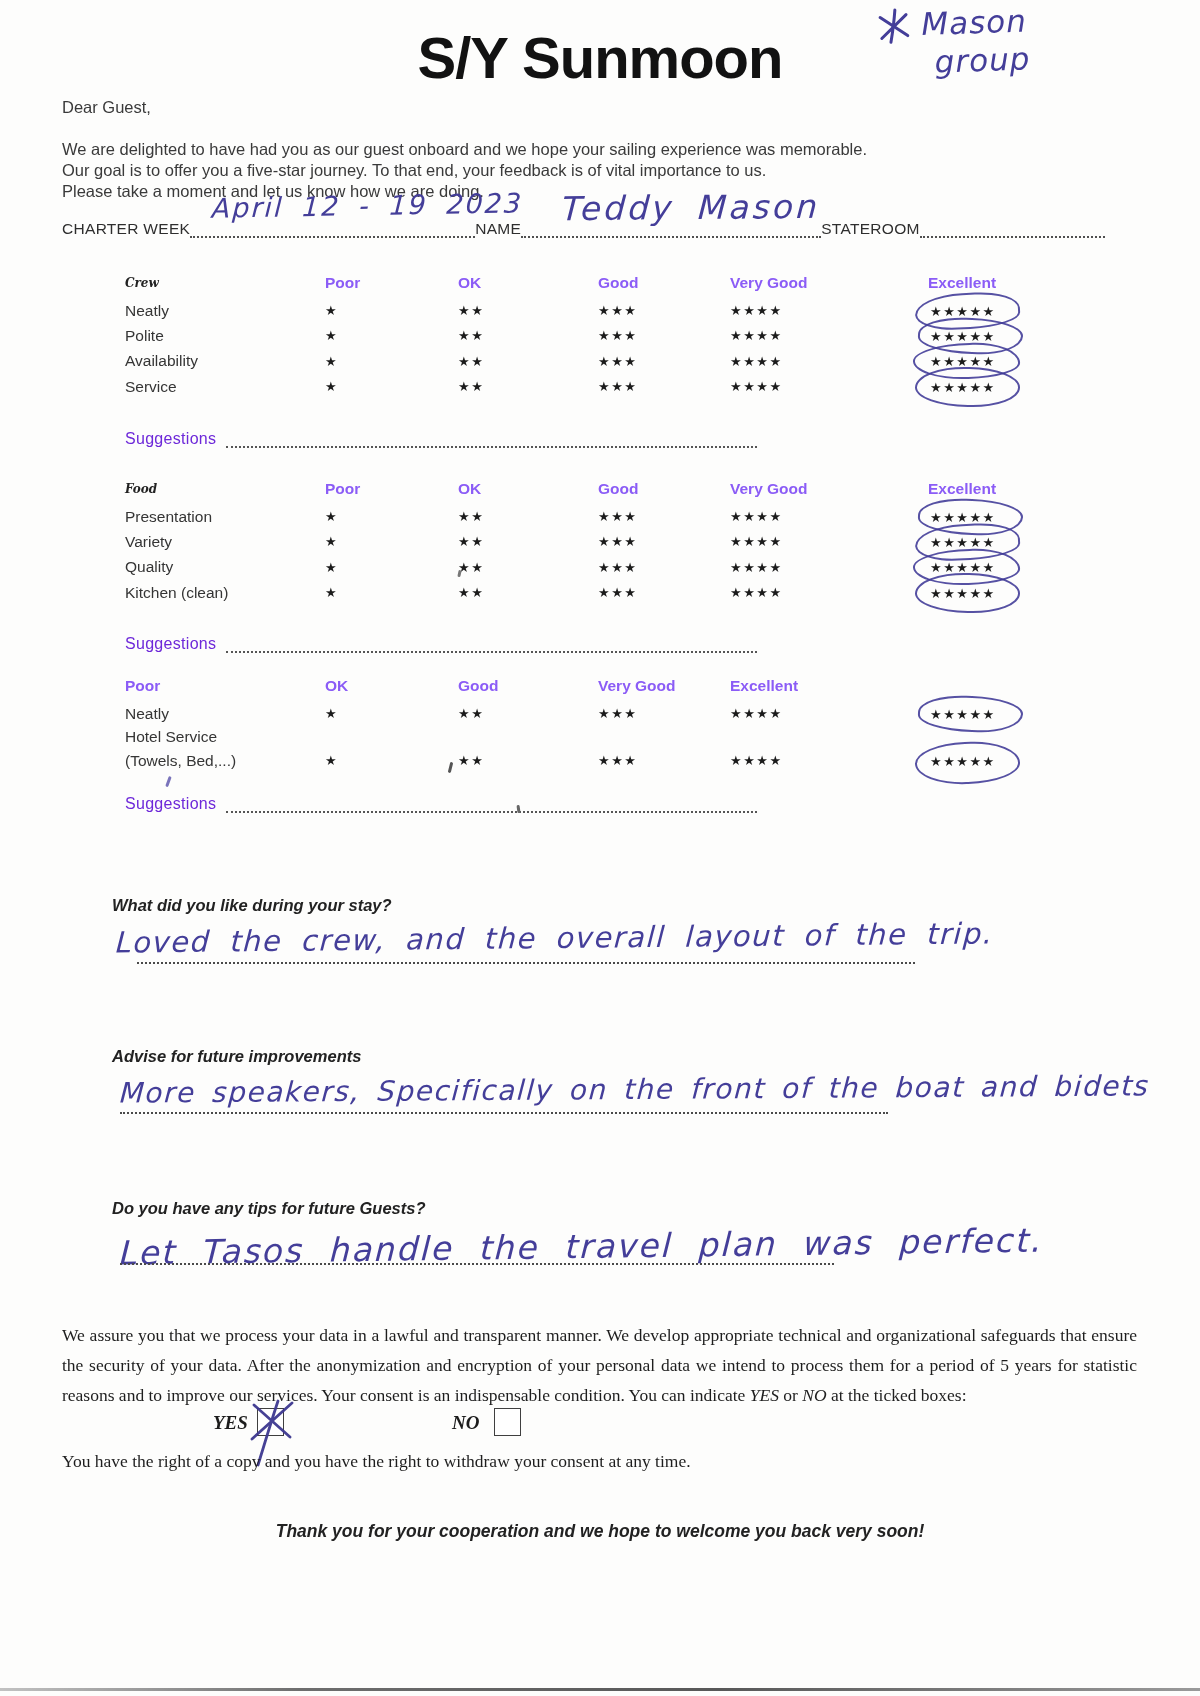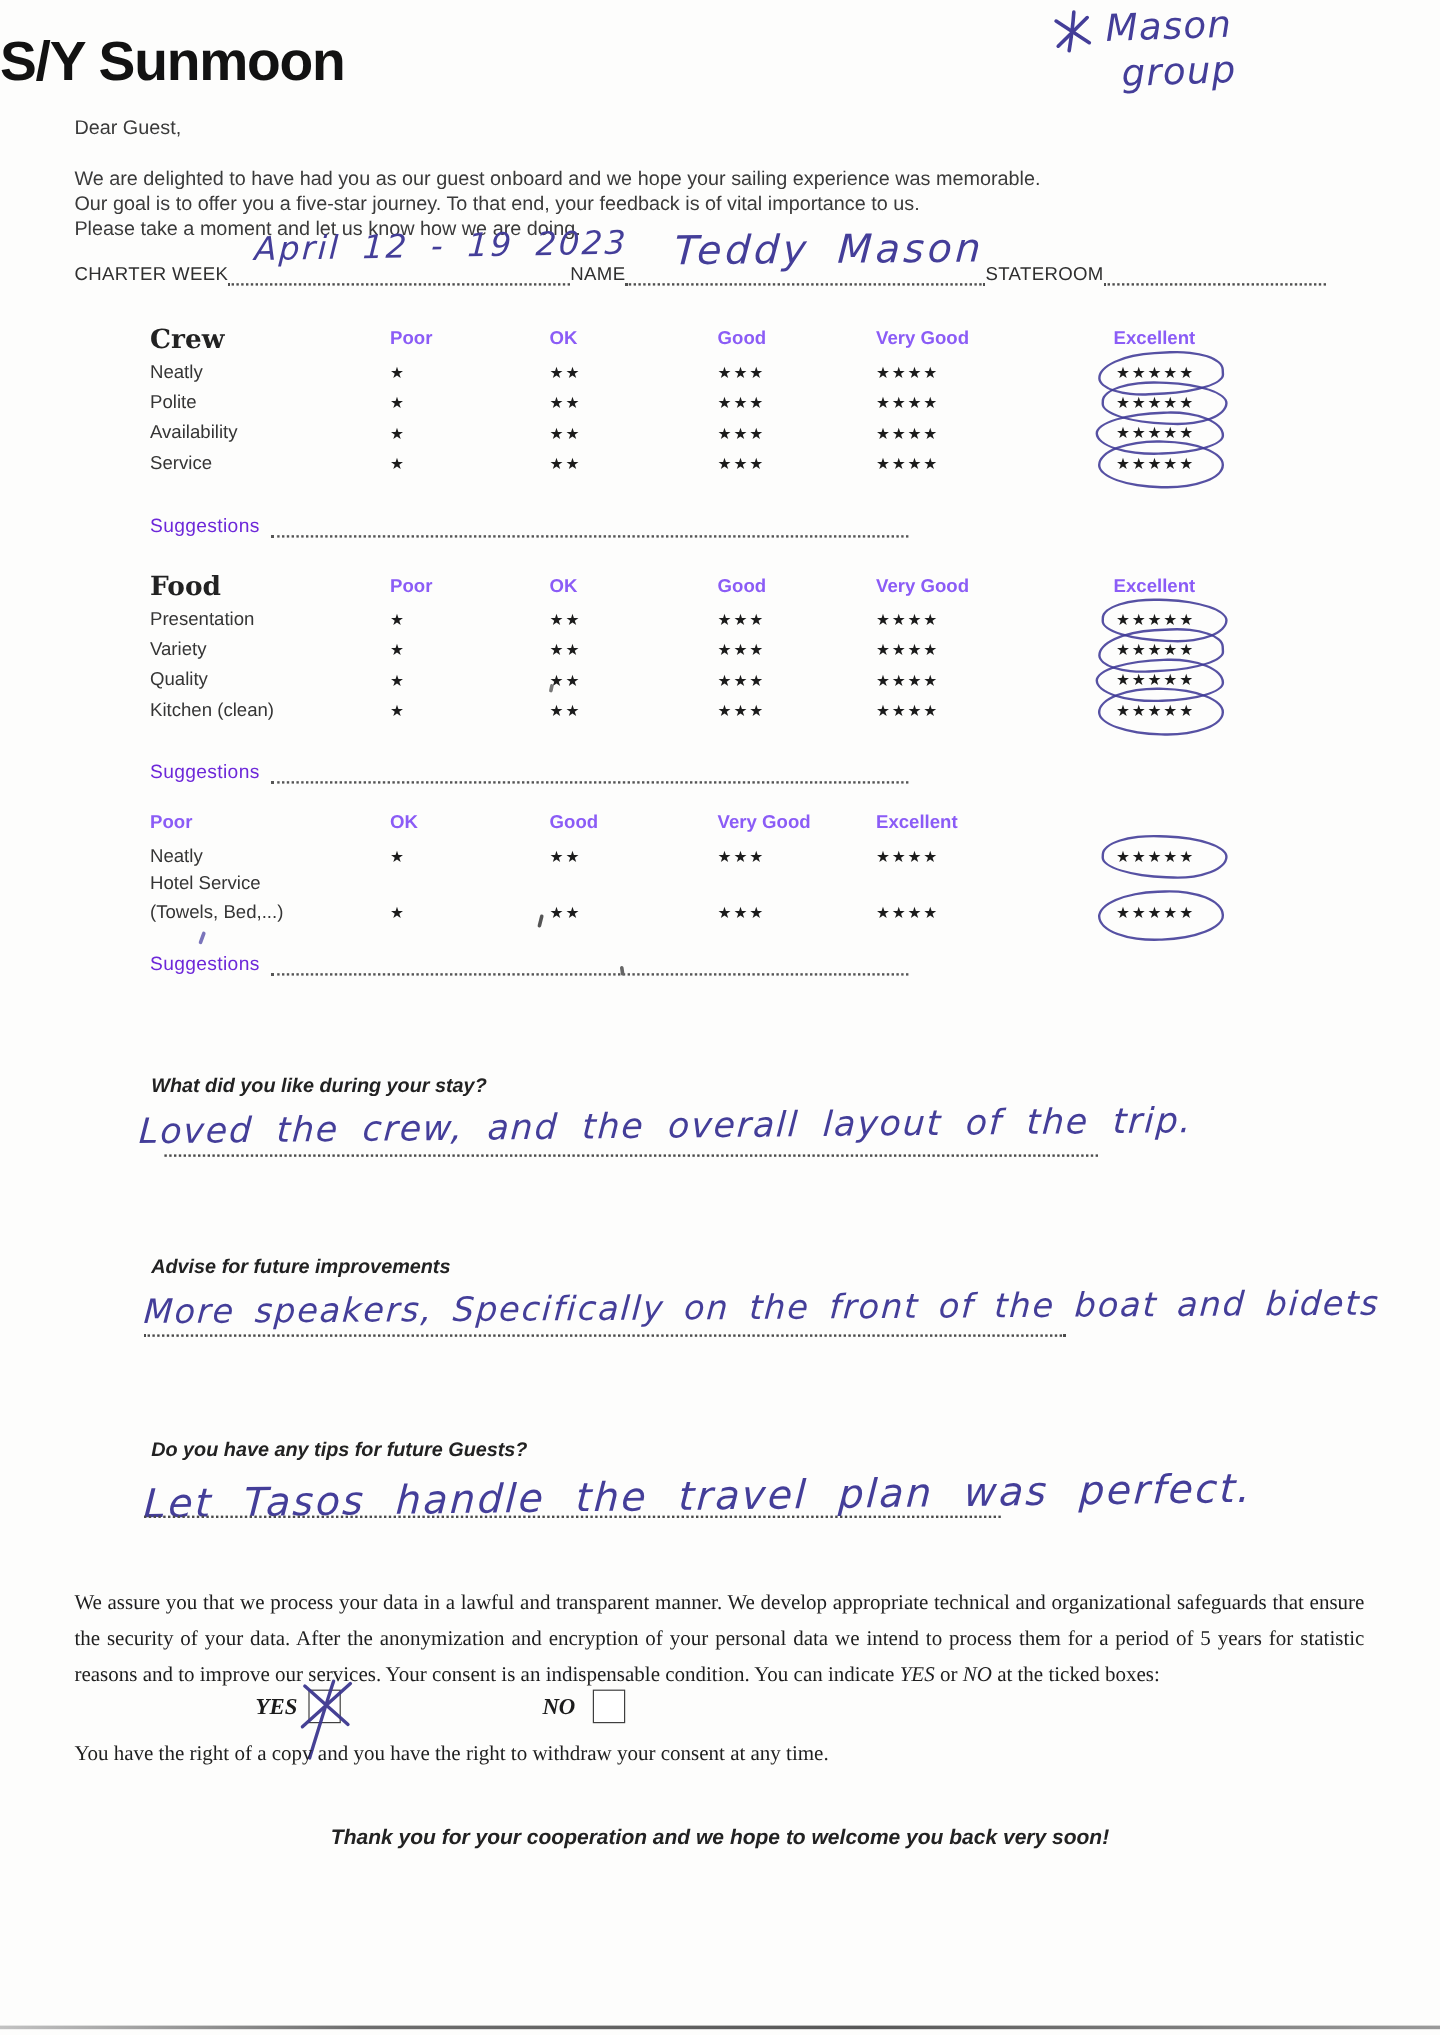--- a/index.html
+++ b/index.html
@@ -4,22 +4,22 @@
 <style>
   * { margin:0; padding:0; box-sizing:border-box; }
   html,body { background:#e8e8e8; }
   .page {
     position:relative; width:1200px; height:1696px; margin:0 auto;
     background:#fdfdfc; overflow:hidden; color:#333;
     font-family:"Liberation Sans", sans-serif;
   }
   
   .title {
-    position:absolute; top:24px; left:0; width:100%; 
-    font-size:46px; font-weight:700; color:#121212; letter-spacing:-1px;
+    position:absolute; top:24px; left:0; width:100%; text-align:center;
+    font-size:58px; font-weight:700; color:#121212; letter-spacing:-1px;
   }
   .annot { position:absolute; left:878px; top:6px; transform:rotate(-2deg); }
   .annot .row1 { display:flex; align-items:flex-start; gap:10px; }
   .hand { font-family:"DejaVu Sans", sans-serif; font-style:italic; color:#443e99; }
   .annot .hw { font-size:31px; letter-spacing:1px; line-height:34px; }
   .annot .row2 { margin-left:56px; margin-top:2px; }
   
   .greeting { position:absolute; left:62px; top:98px; font-size:16.5px; color:#3a3a3a; }
   .intro { position:absolute; left:62px; top:139px; font-size:16.5px; line-height:21px; color:#3a3a3a; }
   .intro span { display:block; }
@@ -28,40 +28,40 @@
   .flabel { font-size:15.5px; color:#2e2e2e; letter-spacing:.3px; white-space:nowrap; }
   .dots { border-bottom:2px dotted #4f4f4f; height:20px; }
   .d1 { width:285px; } .d2 { width:300px; } .d3 { flex:1; }
   .hw-date { position:absolute; left:150px; top:-22px; font-size:27px; letter-spacing:2px; word-spacing:8px; white-space:nowrap; transform:rotate(-1deg) skewX(-4deg); }
   .hw-name { position:absolute; left:500px; top:-24px; font-size:33px; letter-spacing:3px; word-spacing:10px; white-space:nowrap; transform:rotate(-0.5deg) skewX(-4deg); }
   
   .rtable { position:absolute; left:125px; width:890px; }
   .rhead, .rrow { display:grid; grid-template-columns:200px 133px 140px 132px 198px 87px; align-items:center; }
   .rhead { height:30px; }
   .rrow { height:25.3px; }
-  .sec-title { font-family:"DejaVu Serif", serif; font-weight:700; font-size:22px; color:#222; }
+  .sec-title { font-family:"DejaVu Serif", serif; font-style:italic; font-weight:700; font-size:12px; color:#222; }
   .col-h { font-weight:700; font-size:15.5px; color:#8b5cf6; }
   .rlabel { font-size:15.5px; color:#353535; }
   .rlabel2 { height:22px; display:flex; align-items:center; }
   .stars { font-size:13px; letter-spacing:1.5px; color:#1b1b1b; white-space:nowrap; }
   .exc-wrap { position:relative; display:inline-block; padding:1px 2px; }
   .ring { position:absolute; left:-13px; right:-5px; top:-8px; bottom:-8px;
           border:2.6px solid rgba(63,57,150,.88); border-radius:50%; pointer-events:none; }
   .ring.v1 { transform:rotate(-3deg); border-radius:52% 48% 55% 45% / 62% 55% 45% 52%; }
   .ring.v2 { transform:rotate(2deg);  border-radius:48% 52% 45% 55% / 52% 48% 58% 46%; left:-10px; right:-8px; }
   .ring.v3 { transform:rotate(-1.5deg); border-radius:55% 45% 50% 50% / 48% 60% 42% 55%; left:-15px; }
   .ring.v4 { transform:rotate(1deg); border-radius:50% 50% 48% 52% / 55% 50% 52% 48%; top:-10px; bottom:-10px; }
   .ring.v5 { transform:rotate(-2deg); border-radius:50% 48% 52% 50% / 50% 55% 48% 54%; top:-9px; bottom:-13px; }
   
   .sugg { position:absolute; left:125px; width:632px; display:flex; align-items:flex-end; gap:10px; height:22px; }
   .sugg .dotline { flex:1; border-bottom:2px dotted #555; height:16px; }
   .sugg .flabel { font-size:16px; color:#6d28d9; }
   
   .qblock { position:absolute; left:112px; width:1010px; height:100px; }
-  .qlabel { margin-left:14px; font-size:16.5px; font-weight:700; font-style:italic; color:#222; }
+  .qlabel { font-size:16.5px; font-weight:700; font-style:italic; color:#222; }
   .hw-ans { position:absolute; white-space:nowrap; }
   .a1 { left:4px; top:25px; font-size:29px; letter-spacing:1.5px; word-spacing:9px; transform:rotate(-0.6deg) skewX(-4deg); }
   .a2 { left:8px; top:26px; font-size:28px; letter-spacing:1.5px; word-spacing:6px; transform:rotate(-0.4deg) skewX(-4deg); }
   .a3 { left:8px; top:28px; font-size:33px; letter-spacing:2px; word-spacing:13px; transform:rotate(-0.8deg) skewX(-4deg); }
   .ansline { position:absolute; border-bottom:2px dotted #4a4a4a; height:0; }
   .l1 { left:25px; top:66px; width:778px; }
   .l2 { left:8px;  top:65px; width:768px; }
   .l3 { left:8px;  top:64px; width:714px; }
   
   .consent { position:absolute; left:62px; top:1320px; width:1075px;

